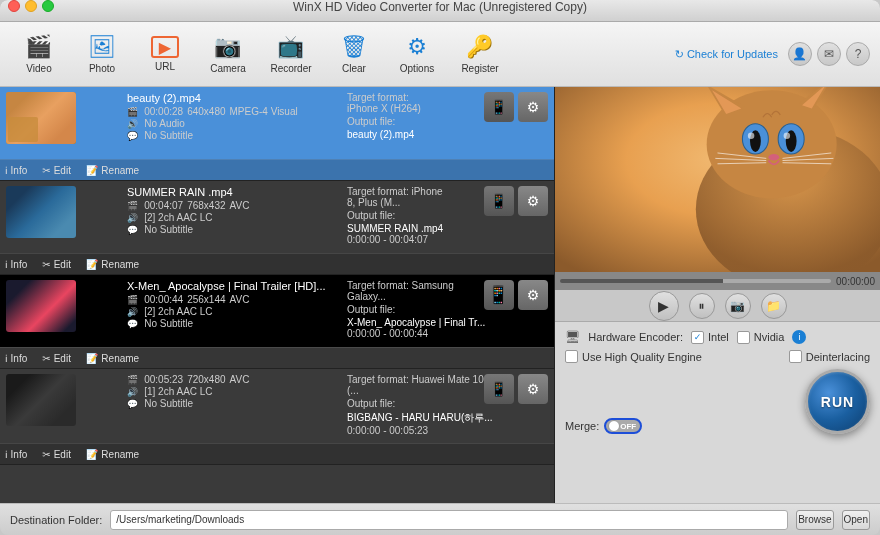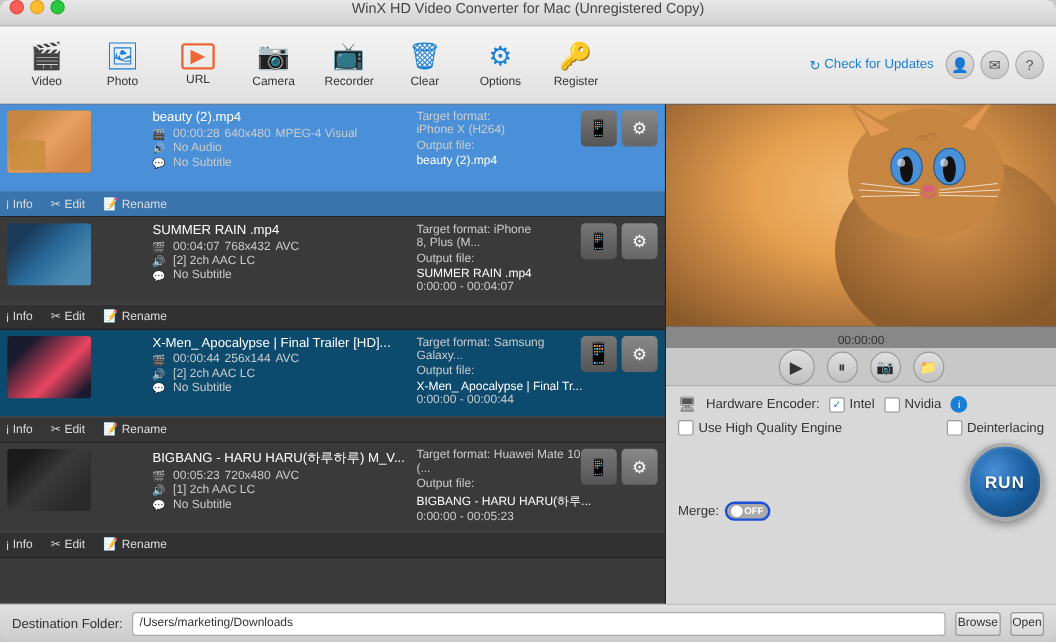--- a/index.html
+++ b/index.html
@@ -216,21 +216,20 @@
       overflow: hidden;
     }
 
     .preview-slider-bar {
       background: #888;
       height: 18px;
       display: flex;
       align-items: center;
       padding: 0 5px;
       gap: 5px;
-      flex-direction: column;
     }
     .slider-track {
       flex: 1;
       height: 4px;
       background: linear-gradient(to right, #555 60%, #aaa 60%);
       border-radius: 2px;
     }
     .time-display {
       color: #333;
       font-size: 10px;
@@ -571,21 +570,21 @@
         </div>
       </div>
       <div class="file-sub-actions" style="background:rgba(0,0,0,0.15);">
         <span class="sub-action">ℹ <span>Info</span></span>
         <span class="sub-action">✂ <span>Edit</span></span>
         <span class="sub-action">📝 <span>Rename</span></span>
       </div>
     </div>
 
     <div class="file-item-wrapper" style="background:#404040;">
-      <div class="file-item-main" style="background:#0c4a6e;">
+      <div class="file-item-main" style="background:#000000;">
         <div class="file-thumb">
           <div style="width:100%;height:100%;background:linear-gradient(135deg,#1a1a2e 20%,#e94560 60%,#1a1a2e 90%);"></div>
         </div>
         <div class="file-columns">
           <div class="col-info">
             <div class="file-name">X-Men_ Apocalypse | Final Trailer [HD]...</div>
             <div class="file-meta">
               <div class="file-meta-row">
                 <span class="left-col-icon">🎬</span>
                 <span>00:00:44</span>
@@ -621,21 +620,20 @@
       </div>
     </div>
 
     <div class="file-item-wrapper" style="background:#3a3a3a;">
       <div class="file-item-main">
         <div class="file-thumb">
           <div style="width:100%;height:100%;background:linear-gradient(135deg,#1a1a1a 20%,#3a3a3a 50%,#2a2a2a 80%);"></div>
         </div>
         <div class="file-columns">
           <div class="col-info">
-            <div class="file-name">BIGBANG - HARU HARU(하루하루) M_V...</div>
             <div class="file-meta">
               <div class="file-meta-row">
                 <span class="left-col-icon">🎬</span>
                 <span>00:05:23</span>
                 <span>720x480</span>
                 <span>AVC</span>
               </div>
               <div class="file-meta-row">
                 <span class="left-col-icon">🔊</span>
                 <span>[1] 2ch AAC LC</span>

